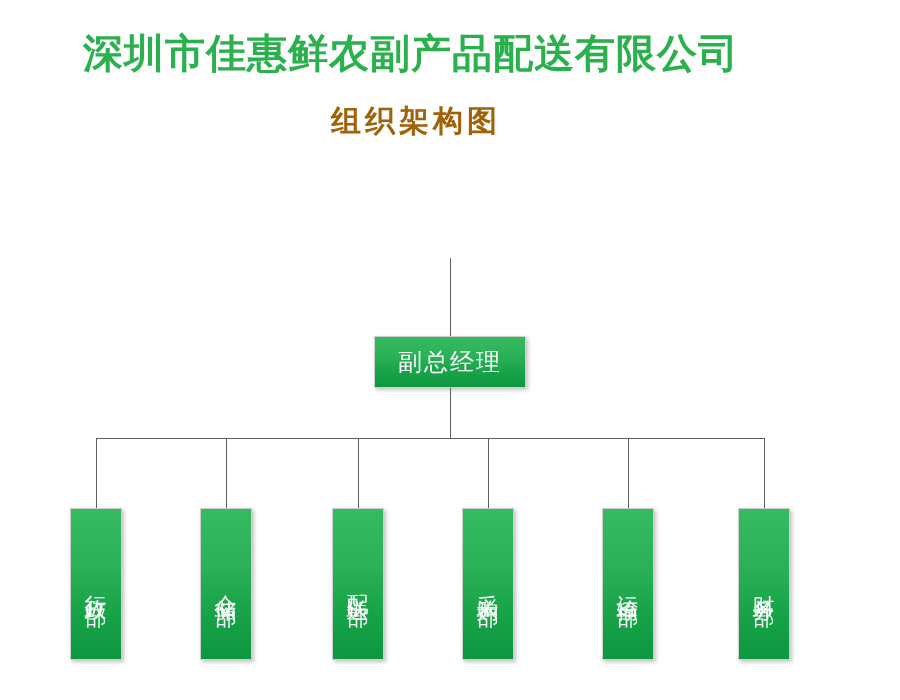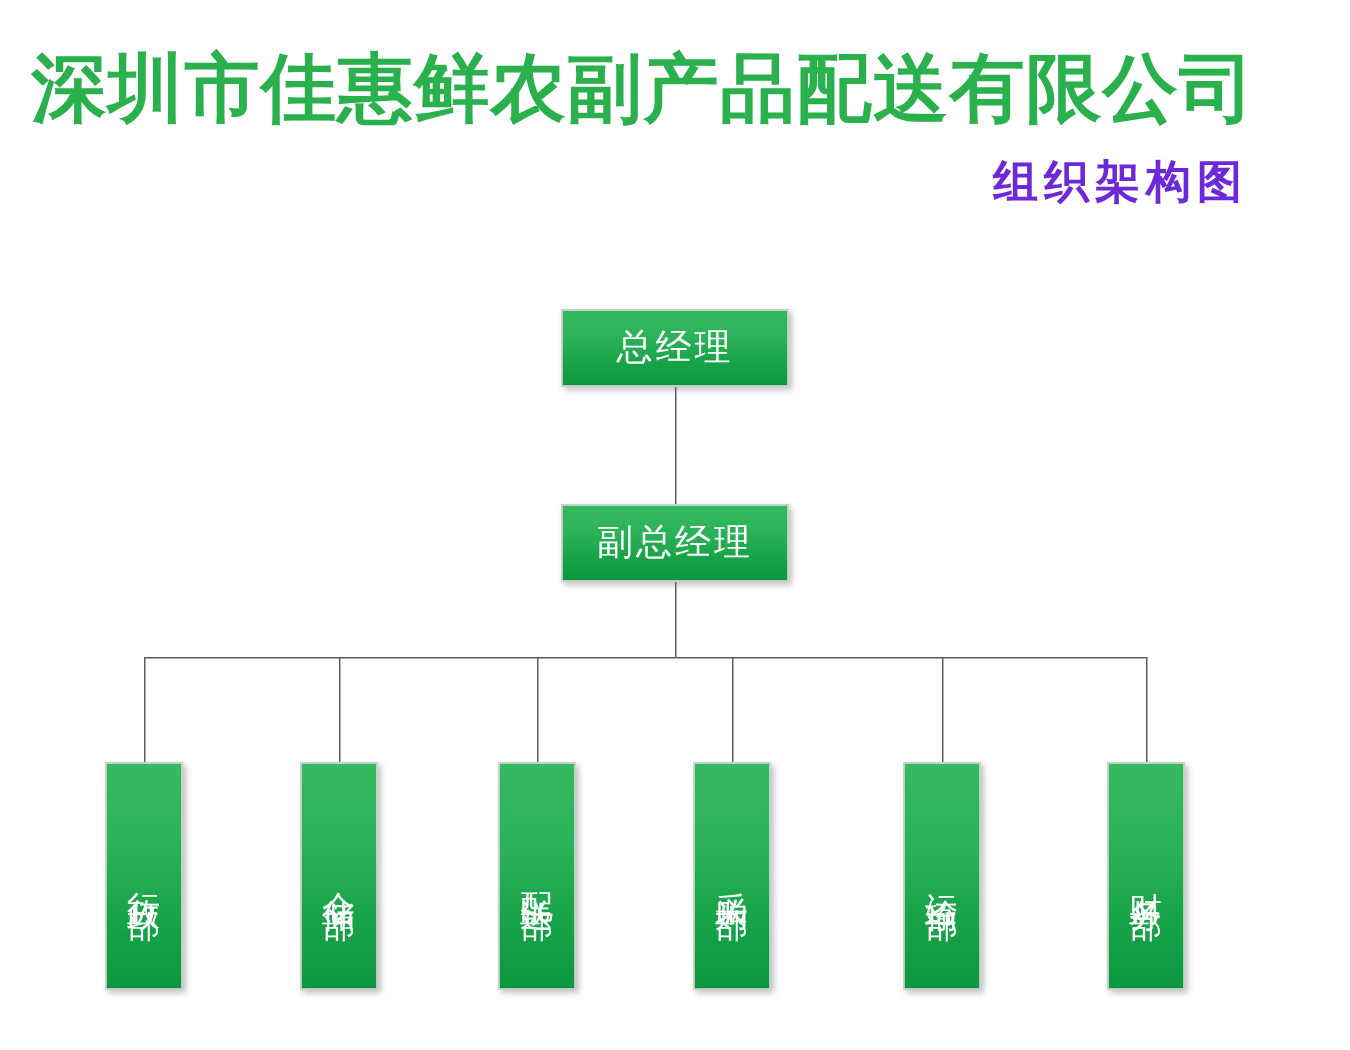--- a/index.html
+++ b/index.html
@@ -17,40 +17,40 @@
   #slide {
     position: relative;
     width: 900px;
     height: 700px;
     background: #ffffff;
   }
 
   
   .title-main {
     position: absolute;
-    left: 18px;
+    left: 0;
     top: 26px;
     width: 822px;
     text-align: center;
-    font-size: 50px;
+    font-size: 40px;
     font-weight: bold;
     letter-spacing: 1px;
     color: #2ab04c;
     white-space: nowrap;
   }
   .title-sub {
     position: absolute;
     left: 0;
     top: 101px;
     width: 832px;
-    text-align: right;
+    text-align: center;
     font-size: 30px;
     font-weight: bold;
     letter-spacing: 4px;
-    color: #6d28d9;
+    color: #a16207;
     white-space: nowrap;
   }
 
   
   .connector {
     position: absolute;
     background: #5e5e5e;
   }
   .v-line { width: 1px; }
   .h-line { height: 1px; }
@@ -114,23 +114,20 @@
 
   <div class="connector h-line" style="left:96px; top:438px; width:669px;"></div>
 
   <div class="connector v-line" style="left:96px;  top:438px; height:70px;"></div>
   <div class="connector v-line" style="left:226px; top:438px; height:70px;"></div>
   <div class="connector v-line" style="left:358px; top:438px; height:70px;"></div>
   <div class="connector v-line" style="left:488px; top:438px; height:70px;"></div>
   <div class="connector v-line" style="left:628px; top:438px; height:70px;"></div>
   <div class="connector v-line" style="left:764px; top:438px; height:70px;"></div>
 
-  <div class="node node-manager" style="left:374px; top:206px;">
-    <span class="node-label">总经理</span>
-  </div>
 
   <div class="node node-manager" style="left:374px; top:336px;text-align:right;">
     <span class="node-label">副总经理</span>
   </div>
 
   <div class="node node-dept" style="left:70px; top:508px;">
     <span class="node-label">行政部</span>
   </div>
 
   <div class="node node-dept" style="left:200px; top:508px;">

